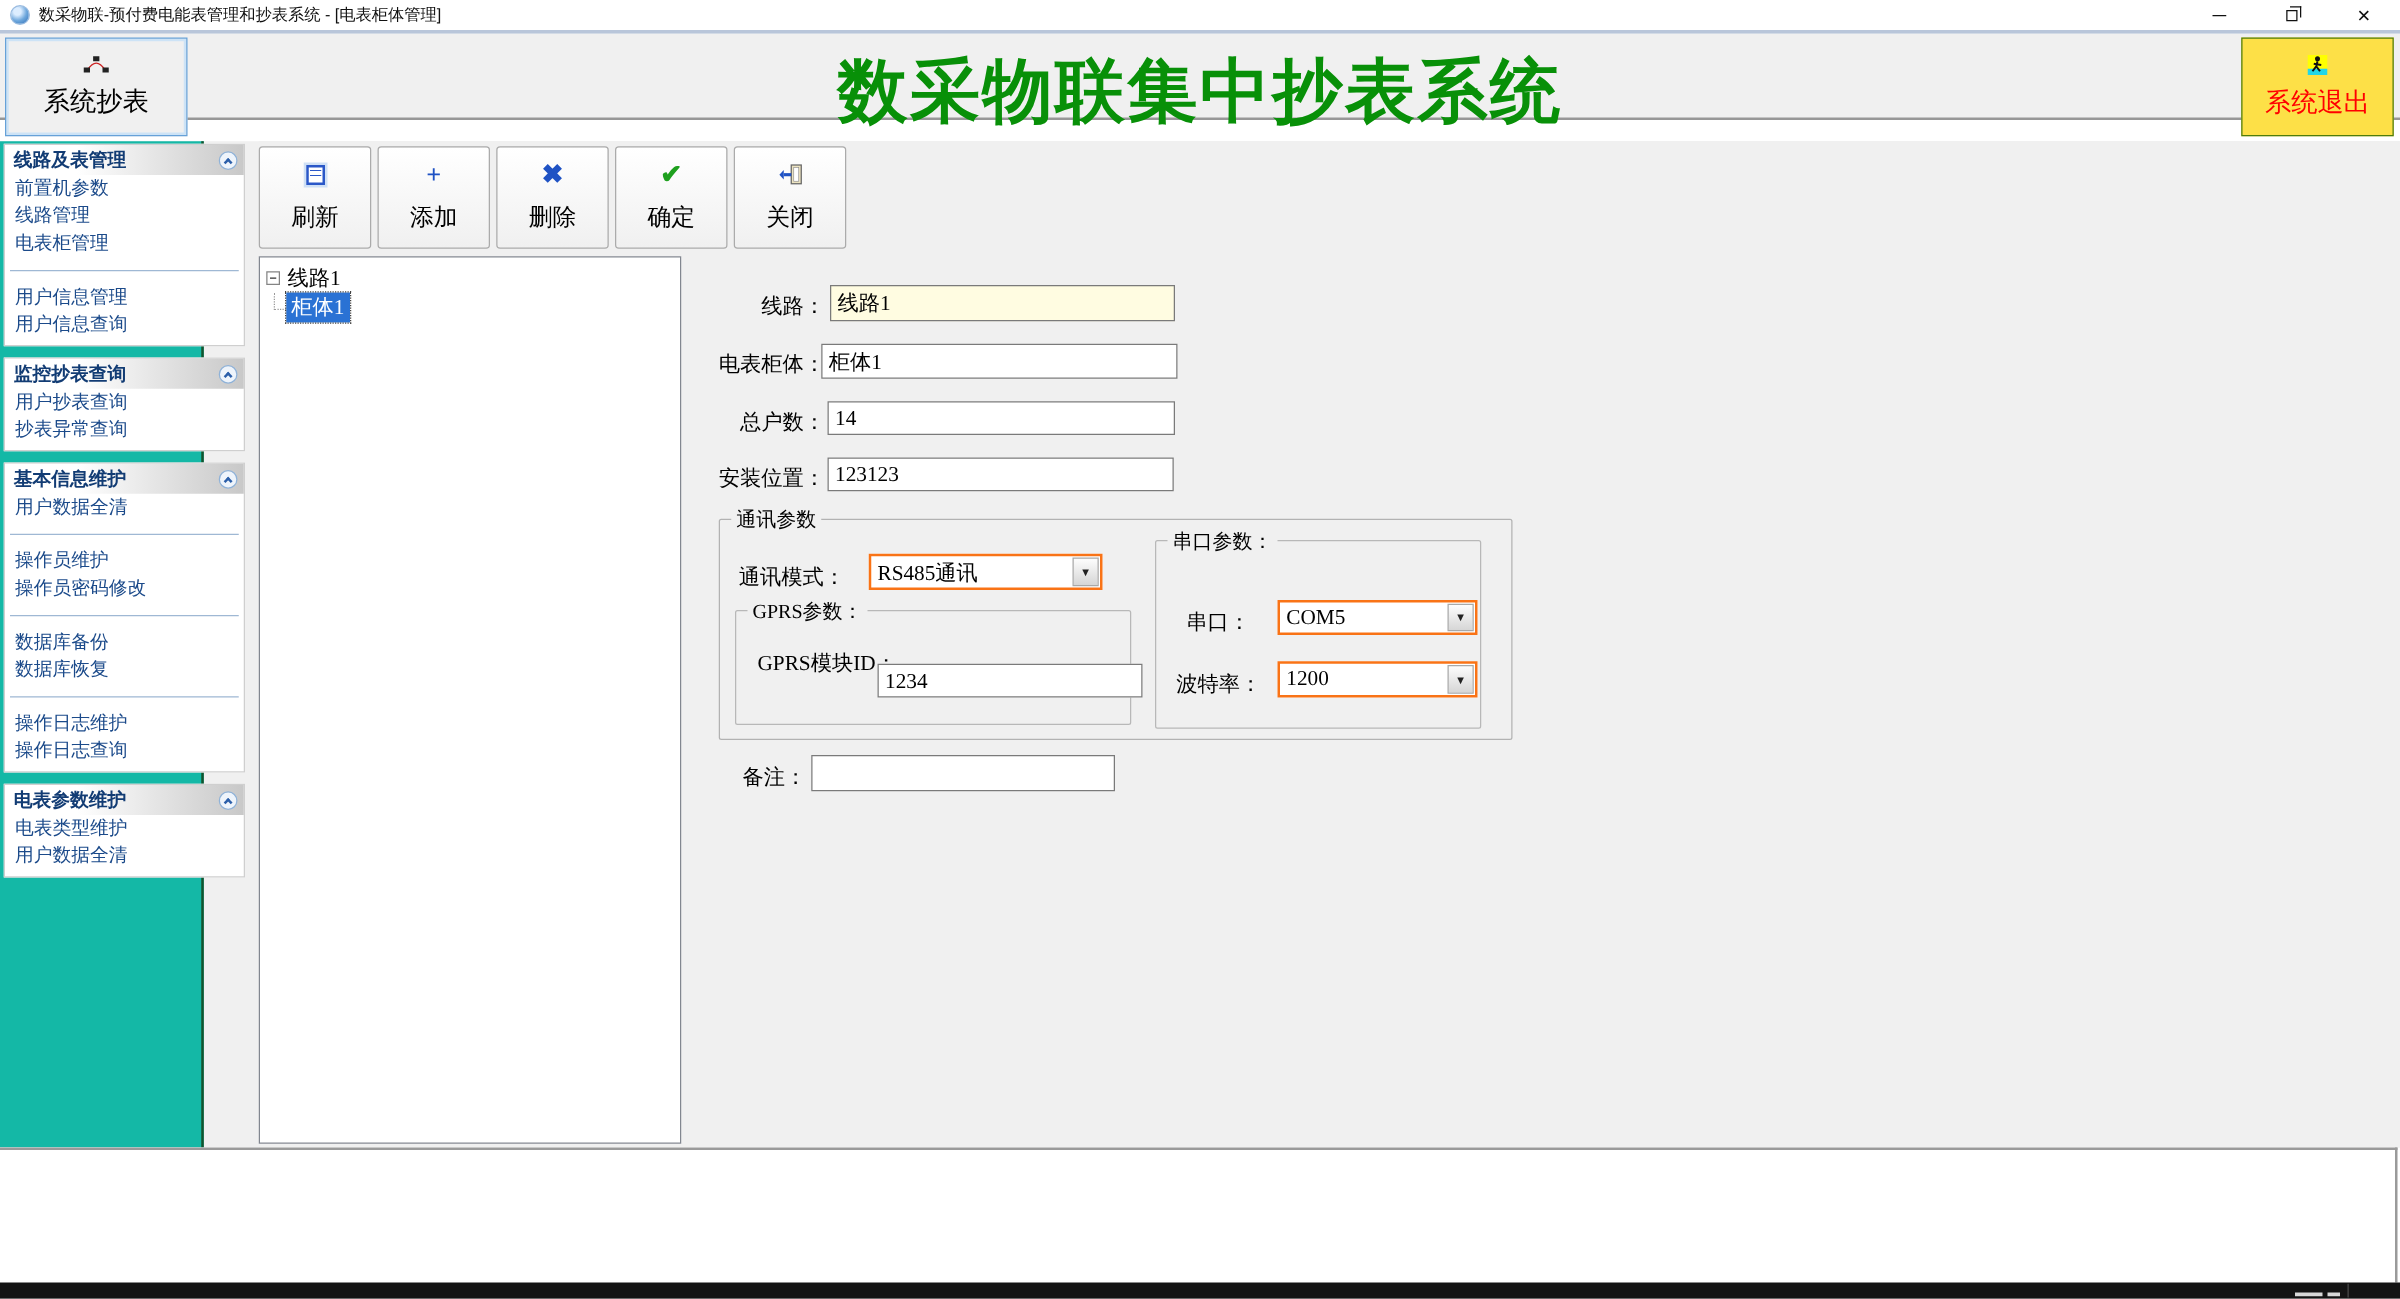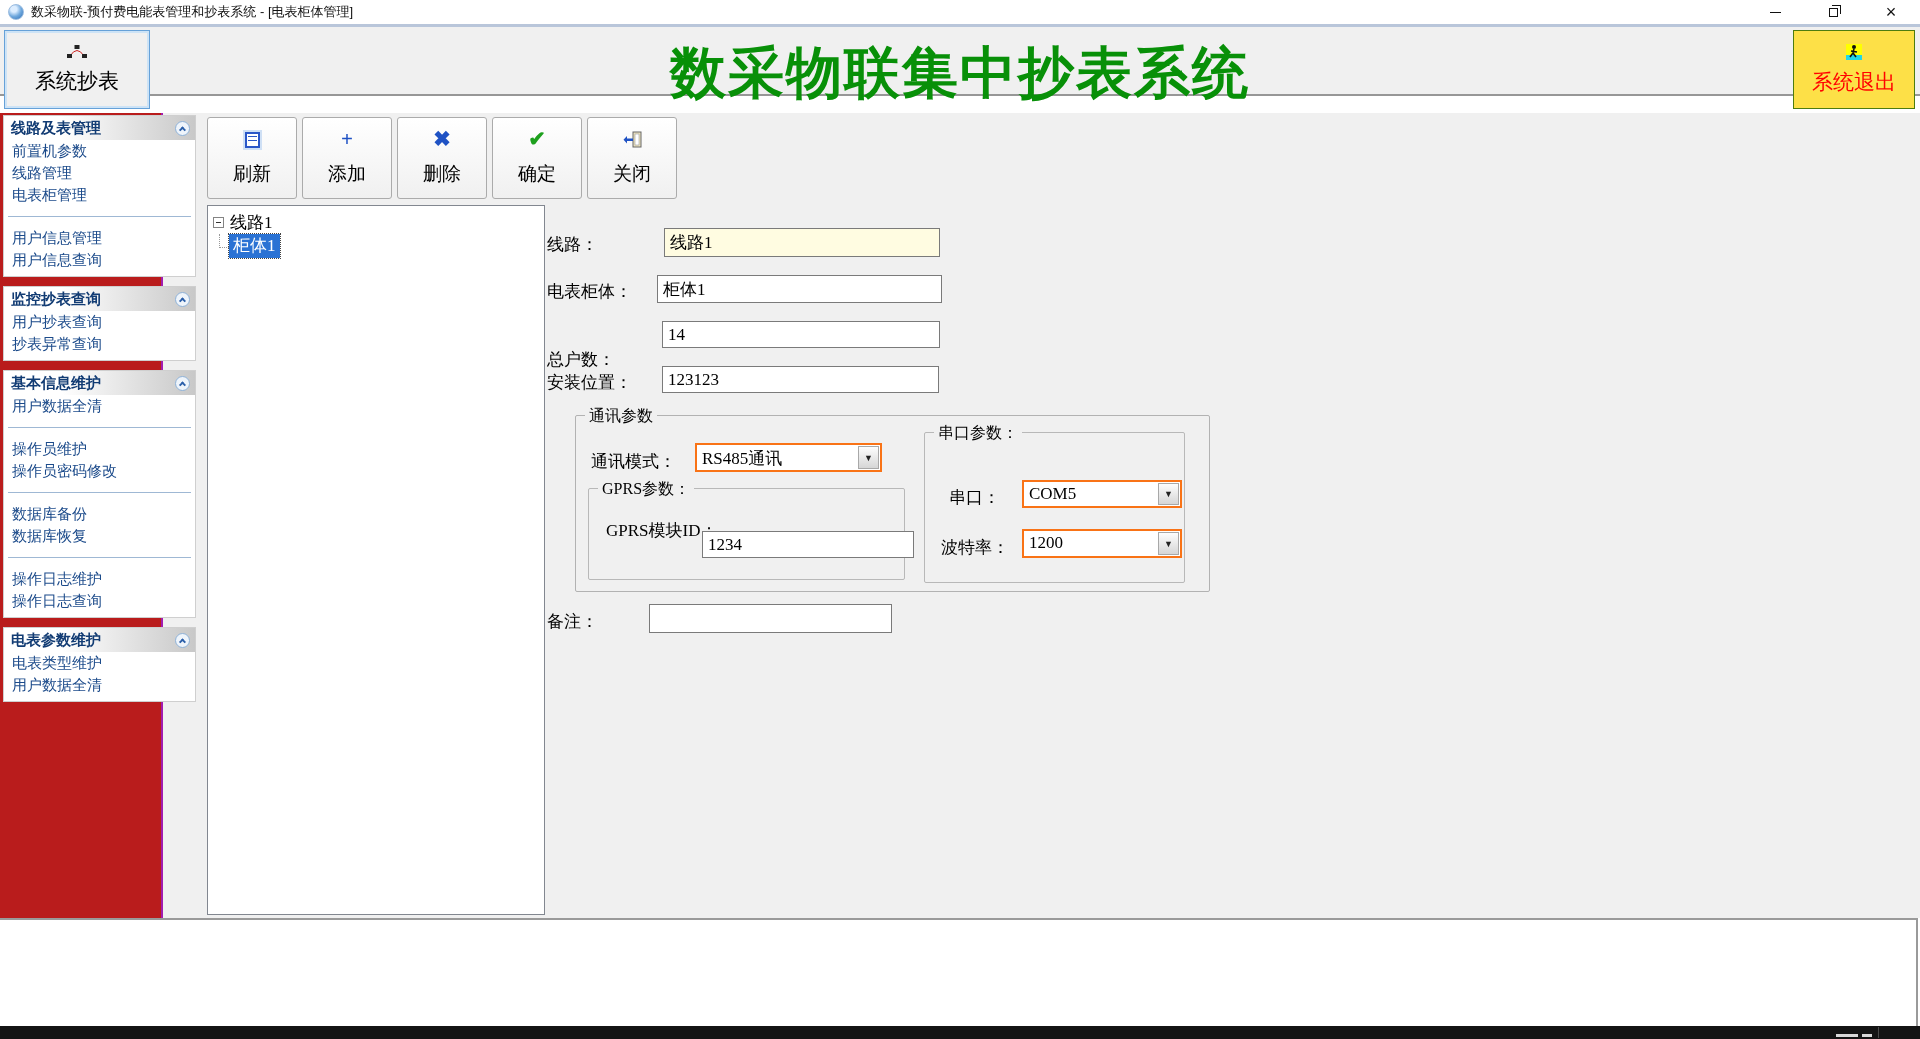--- a/index.html
+++ b/index.html
@@ -27,21 +27,21 @@
     align-items:center; justify-content:center; gap:7px; font-size:21px; color:#000; font-family:"Liberation Serif", serif; cursor:pointer; }
   .banner-title { position:absolute; left:0; right:0; top:9px; text-align:center; font-size:56px; font-weight:bold;
     color:#089008; letter-spacing:2px; font-family:"Liberation Serif", serif; }
   .exit-btn { position:absolute; right:5px; top:3px; width:122px; height:79px; background:#fde047; border:1px solid #4d7c0f;
     display:flex; flex-direction:column; align-items:center; justify-content:center; gap:8px; font-size:21px; color:#ff0000;
     font-family:"Liberation Serif", serif; cursor:pointer; }
 
   
   .main { position:absolute; top:113px; left:0; width:100%; height:805px; background:#f0f0f0; }
 
-  .sidebar { position:absolute; left:0; top:0; width:163px; height:100%; background:#b91c1c; border-right:2px solid #a21caf; }
+  .sidebar { position:absolute; left:0; top:0; width:163px; height:100%; background:#14b8a6; border-right:2px solid #14532d; }
   .menu { position:absolute; left:3px; top:2px; width:193px; }
   .section { background:#fff; margin-bottom:9px; padding-bottom:5px; border:1px solid #cfcfcf; }
   .sec-header { height:24px; display:flex; align-items:center; padding:0 5px 0 7px;
     background:linear-gradient(to right, #ffffff 30%, #c8c8c8); font-weight:bold; font-size:15px; color:#123c74;
     font-family:"Liberation Serif", serif; cursor:pointer; }
   .chev-circle { margin-left:auto; width:15px; height:15px; border-radius:50%; border:1px solid #8fb2d8;
     background:#eef4fb; display:flex; align-items:center; justify-content:center; }
   .chev-circle i { display:block; width:5px; height:5px; border-top:2px solid #2b5faa; border-right:2px solid #2b5faa;
     transform:rotate(-45deg) translate(-1px,1px); }
   .mi { font-size:15px; line-height:20px; color:#1b4a8a; padding:1px 0 1px 8px;
@@ -66,21 +66,21 @@
   .tree-row { display:flex; align-items:flex-end; font-family:"Liberation Serif", serif; font-size:17px; color:#000; }
   .tree-root { margin:5px 0 0 5px; align-items:center; }
   .expander { width:11px; height:11px; border:1px solid #848484; position:relative; background:#fff; margin-right:4px; cursor:pointer; }
   .expander::after { content:""; position:absolute; left:2px; top:4px; width:5px; height:1px; background:#333; }
   .tree-child { margin-left:11px; }
   .connector { width:10px; height:14px; border-left:1px dotted #999; border-bottom:1px dotted #999; margin-bottom:10px; }
   .tree-label { cursor:pointer; padding:0 2px; }
   .sel { background:#2a72d4; color:#fff; outline:1px dotted #444; padding:0 4px 1px 4px; }
 
   .form-panel { position:absolute; left:340px; top:0; right:0; bottom:0; font-family:"Liberation Serif", serif; }
-  .flabel { position:absolute; font-size:17px; color:#000; }
+  .flabel { position:absolute; font-size:17px; color:#000; text-align:right; }
   .fin { position:absolute; background:#fff; border:1px solid #7a7a7a; font-size:17px;
     font-family:"Liberation Serif", serif; padding:1px 5px; outline:none; }
   .gbox { position:absolute; border:1px solid #b2b2b2; border-radius:2px; }
   .gtitle { position:absolute; top:-10px; left:9px; background:#f0f0f0; padding:0 4px; font-size:16px; color:#000; }
   .glabel { position:absolute; font-size:17px; color:#000; }
   .dd { position:absolute; background:#fff; border:2px solid #f97316; cursor:pointer; }
   .dd .val { position:absolute; left:5px; top:2px; font-size:17px; }
   .dd .btn { position:absolute; top:1px; right:1px; bottom:1px; width:21px;
     background:linear-gradient(#fdfdfd,#d6d6d6); border:1px solid #a8a8a8; display:flex; align-items:center;
     justify-content:center; font-size:9px; color:#222; }
@@ -250,21 +250,21 @@
         </div>
 
         <div class="form-panel">
 
           <span class="flabel" style="left:0; top:28px; width:113px;">线路：</span>
           <input class="fin" style="left: 117px; top: 23px; width: 276px; height: 29px; background: rgb(255, 252, 225);" value="线路1">
 
           <span class="flabel" style="left:0; top:75px; width:113px;">电表柜体：</span>
           <input class="fin" style="left: 110px; top: 70px; width: 285px; height: 28px;" value="柜体1">
 
-          <span class="flabel" style="left:0; top:121px; width:113px;margin-top:22px;">总户数：</span>
+          <span class="flabel" style="left:0; top:121px; width:113px;">总户数：</span>
           <input class="fin" style="left: 115px; top: 116px; width: 278px; height: 27px;" value="14">
 
           <span class="flabel" style="left:0; top:166px; width:113px;">安装位置：</span>
           <input class="fin" style="left: 115px; top: 161px; width: 277px; height: 27px;" value="123123">
 
           <div class="gbox" style="left:28px; top:210px; width:635px; height:177px;">
             <span class="gtitle">通讯参数</span>
 
             <span class="glabel" style="left:15px; top:34px;">通讯模式：</span>
             <div class="dd" style="left:119px; top:27px; width:187px; height:29px;">

